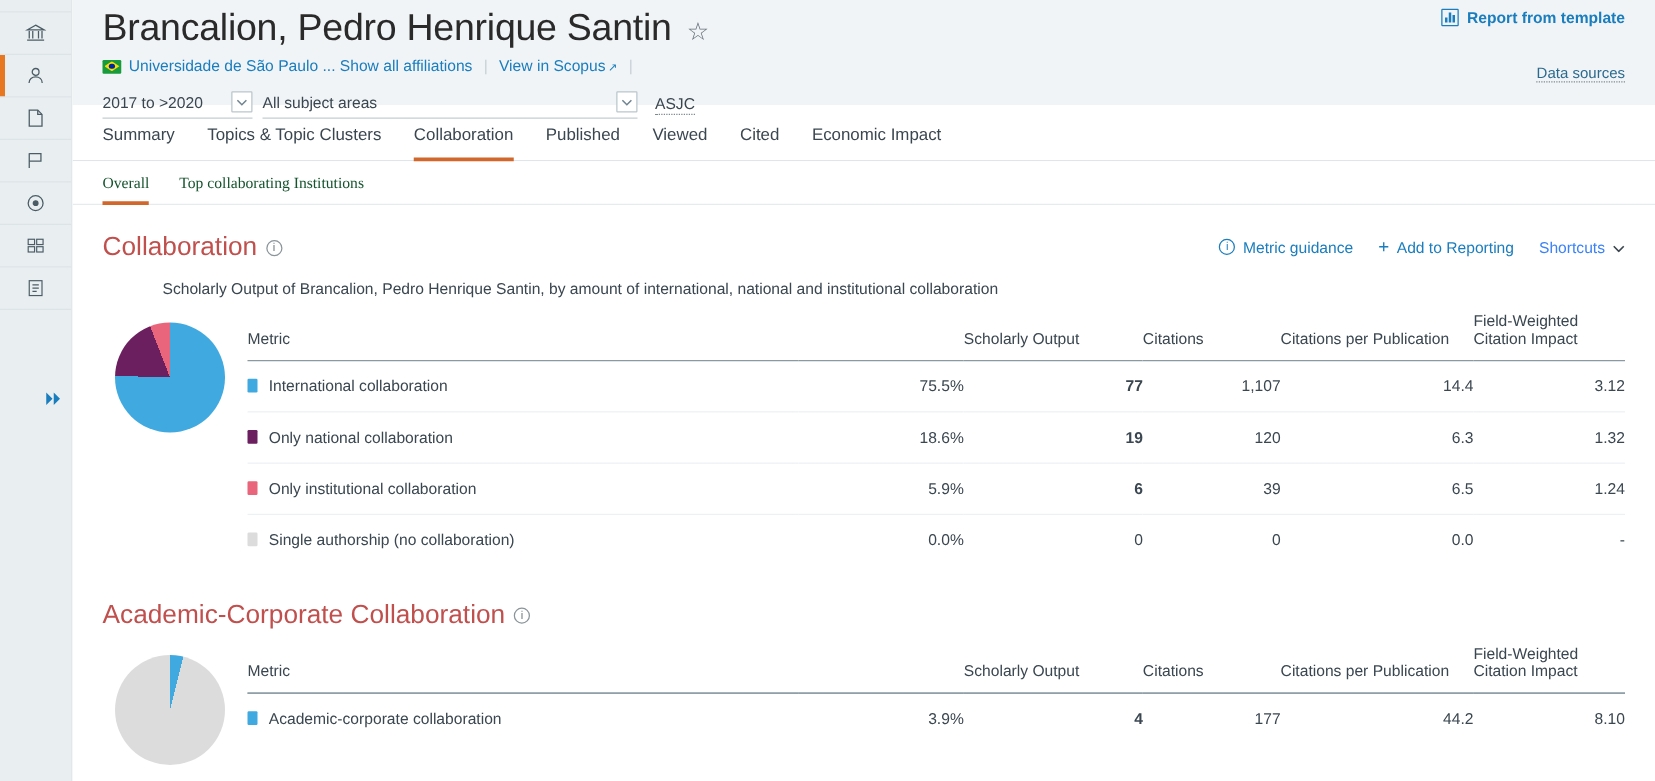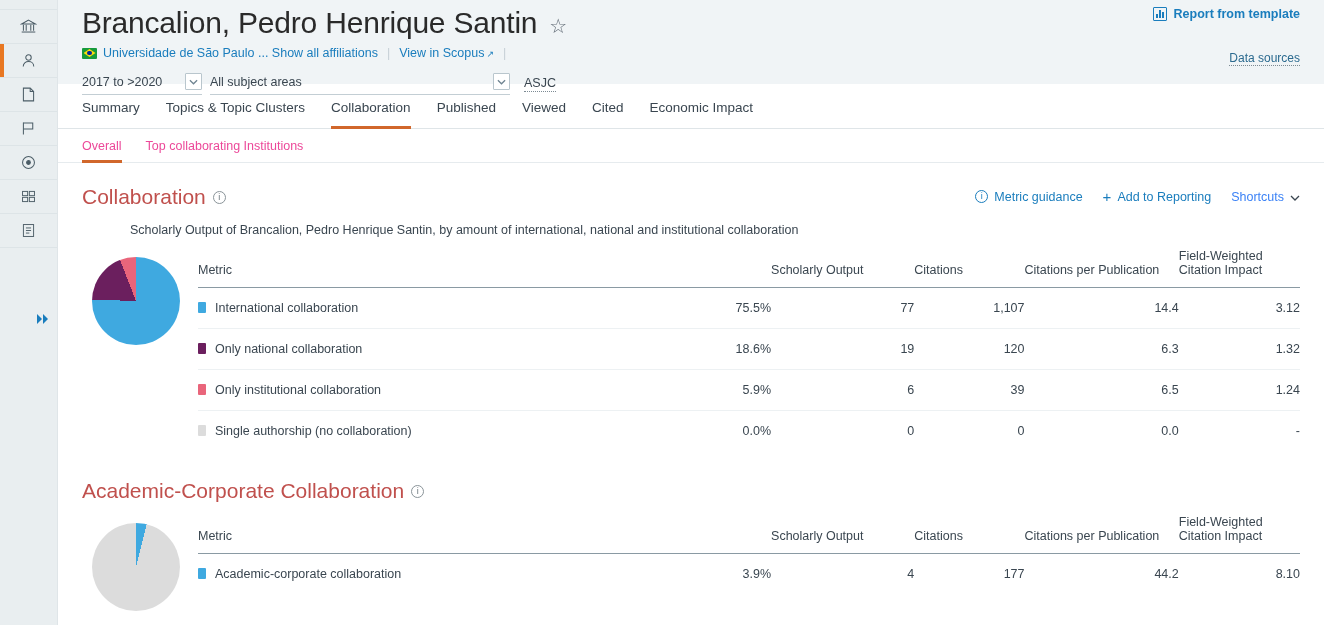--- a/index.html
+++ b/index.html
@@ -119,22 +119,22 @@
     font-size: 13.5px; color: #3a4650; padding: 16px 0 11px 0;
     cursor: pointer; border-bottom: 3px solid transparent; margin-bottom: -1px;
   }
   .tab.active { border-bottom-color: #d1672b; }
 
   .subtabs-bar {
     border-bottom: 1px solid #e6ebee;
     padding: 0 24px; display: flex; gap: 24px; background:#fff;
   }
   .subtab {
-    font-size: 12.5px; color: #ec4899; padding: 10px 0 7px 0;
-    cursor:pointer; border-bottom: 3px solid transparent; margin-bottom:-1px;
+    font-size: 12.5px; color: #14532d; padding: 10px 0 7px 0;
+    cursor:pointer; border-bottom: 3px solid transparent; margin-bottom:-1px;font-family:Liberation Serif, serif;
   }
   .subtab.active { border-bottom-color: #d1672b; }
 
   
   .section { padding: 22px 24px 0 24px; position: relative; }
   .sec-head { display: flex; align-items: center; }
   .sec-title {
     font-size: 21px; font-weight: 400; color: #c0504d;
   }
   .info-i {
@@ -169,21 +169,21 @@
   .tbl td {
     font-size: 12.5px; color: #3a4650; padding: 13px 0; text-align: right;
     border-bottom: 1px solid #edf1f3;
   }
   .tbl tr:last-child td { border-bottom: none; }
   .tbl td.metric-c { text-align: left; }
   .sw {
     display:inline-block; width: 8px; height: 11px; border-radius:1px;
     margin-right: 9px; vertical-align: -1px;
   }
-  .blue-val { color: #1a7dbd; cursor: pointer; }
+  .blue-val { color: #1a7dbd; cursor: pointer; font-weight: bold; }
 
   
   col.c-metric { width: 40%; }
   col.c-pct    { width: 12%; }
   col.c-so     { width: 13%; }
   col.c-cit    { width: 10%; }
   col.c-cpp    { width: 14%; }
   col.c-fwci   { width: 11%; }
 </style>
 </head>

